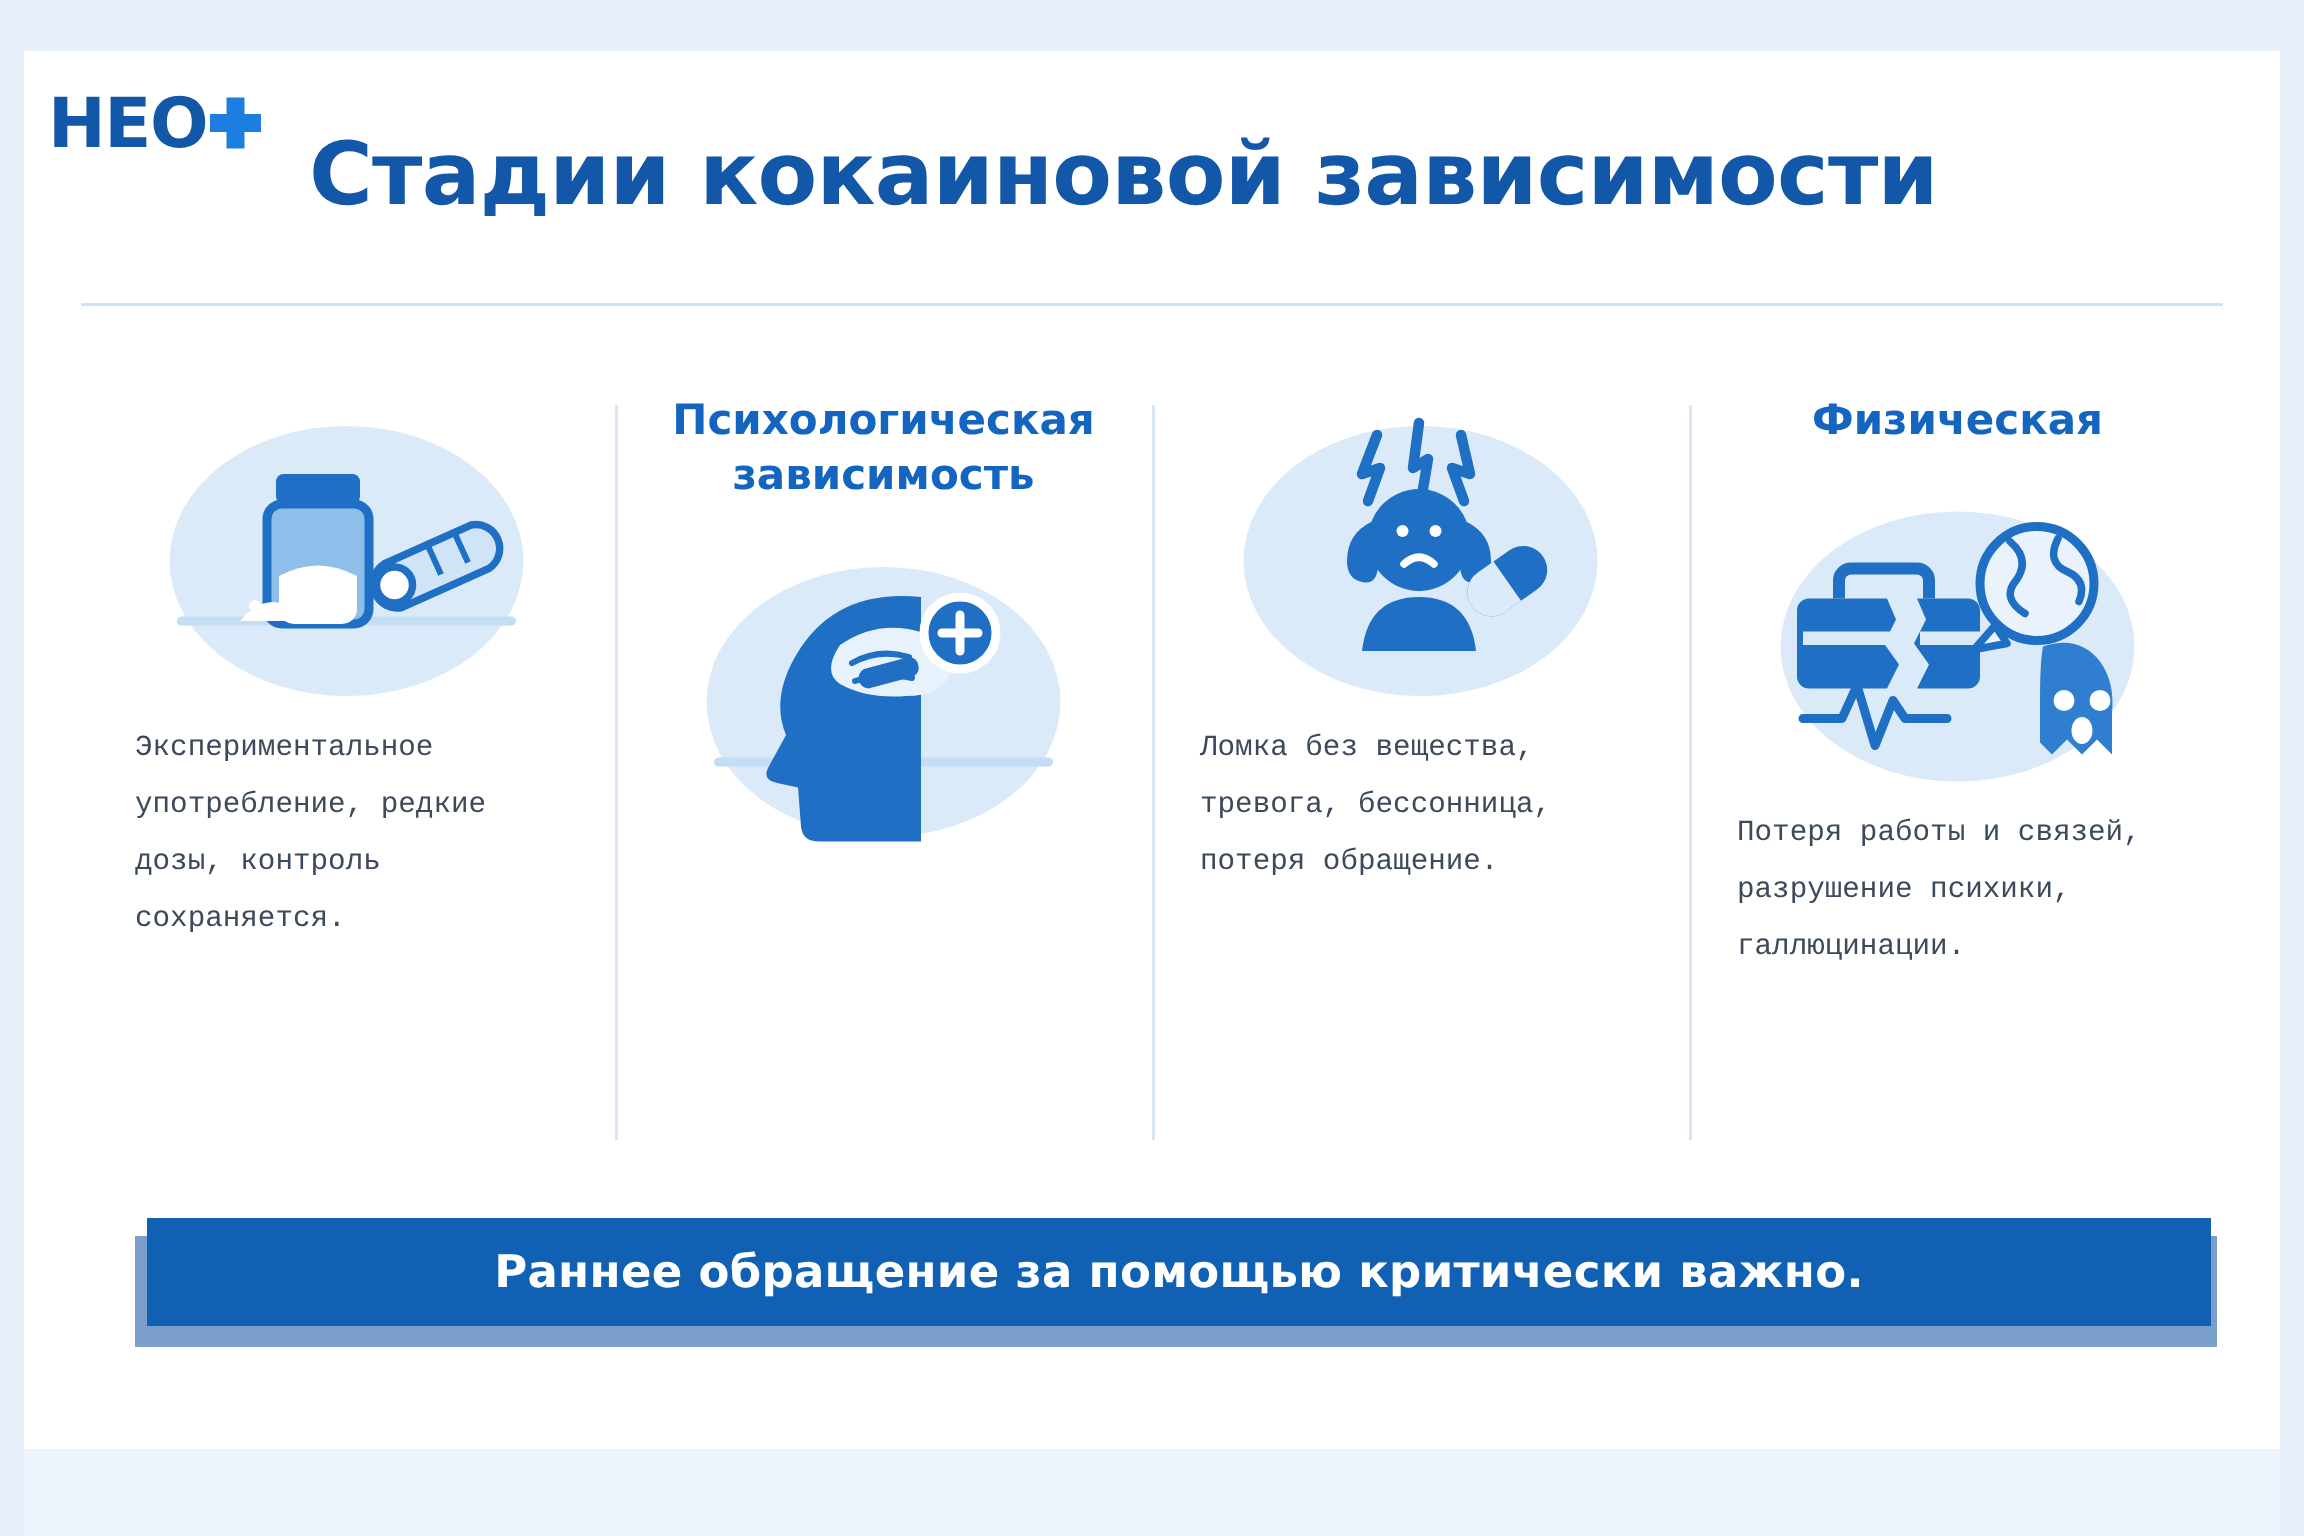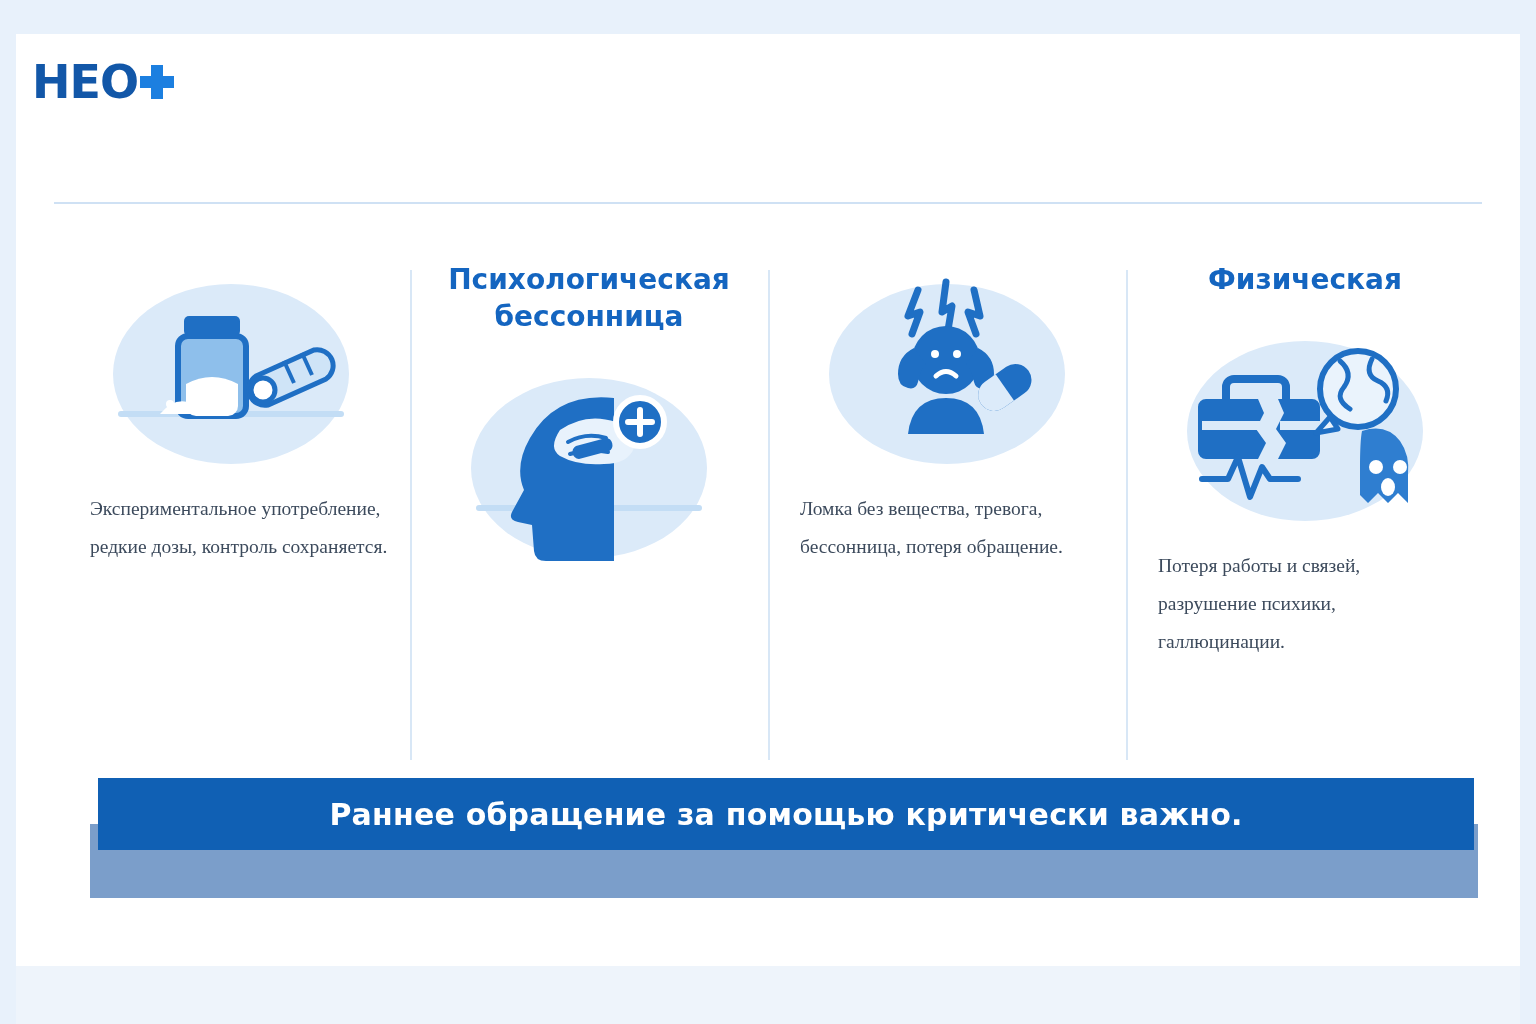--- a/index.html
+++ b/index.html
@@ -145,46 +145,46 @@
   }
   .icon-wrap {
     margin: 22px auto 0 auto;
     width: 250px;
     height: 215px;
     display: flex;
     align-items: center;
     justify-content: center;
   }
   .col-desc {
-    margin-top: 11px;
+    margin-top: 0;
     font-size: 19.5px;
     line-height: 1.95;
     color: #3c4a5c;
     text-align: left;
-    font-family: Liberation Serif, serif;
+    font-family: Liberation Mono, monospace;
   }
   .col:nth-child(1) .col-desc { padding-left: 16px; }
   .col:nth-child(2) .col-desc { padding-left: 10px; }
   .col:nth-child(3) .col-desc { padding-left: 10px; }
   .col:nth-child(4) .col-desc { padding-left: 10px; }
 
   
   .banner-shadow {
     position: absolute;
     left: 74px;
     top: 790px;
     width: 1388px;
     height: 74px;
     background: #0f4f9e;
     opacity: 0.55;
   }
   .banner {
     position: absolute;
     left: 82px;
-    top: 744px;
+    top: 778px;
     width: 1376px;
     height: 72px;
     background: #1060b4;
     display: flex;
     align-items: center;
     justify-content: center;
   }
   .banner-text {
     color: #ffffff;
     font-size: 30px;
@@ -203,20 +203,21 @@
   <div class="edge-strip-left"></div>
   <div class="edge-strip-right"></div>
 
   <div class="inner">
 
     <div class="logo">
       <span class="logo-text">HEO</span>
       <span class="logo-plus"></span>
     </div>
 
+    <div class="title">Стадии кокаиновой зависимости</div>
     <div class="title-rule"></div>
 
     <div class="columns">
 
       <div class="col">
         <div class="icon-wrap">
           <svg width="250" height="215" viewBox="0 0 250 215" xmlns="http://www.w3.org/2000/svg">
             <ellipse cx="125" cy="110" rx="118" ry="90" fill="#dbeaf9"></ellipse>
             <path d="M15 150 H235" stroke="#c3ddf5" stroke-width="6" stroke-linecap="round"></path>
 
@@ -231,21 +232,21 @@
 
             <path d="M54 150 q18 -22 40 -6 q16 11 34 6 z" fill="#ffffff"></path>
             <circle cx="64" cy="140" r="4" fill="#ffffff"></circle>
             <circle cx="86" cy="133" r="3" fill="#ffffff"></circle>
           </svg>
         </div>
         <div class="col-desc">Экспериментальное употребление, редкие дозы, контроль сохраняется.</div>
       </div>
 
       <div class="col">
-        <div class="col-title">Психологическая бессонница</div>
+        <div class="col-title">Психологическая зависимость</div>
         <div class="icon-wrap">
           <svg width="250" height="215" viewBox="0 0 250 215" xmlns="http://www.w3.org/2000/svg">
             <ellipse cx="125" cy="110" rx="118" ry="90" fill="#dbeaf9"></ellipse>
             <path d="M15 150 H235" stroke="#c3ddf5" stroke-width="6" stroke-linecap="round"></path>
 
             <path d="M150 40 q-58 -6 -84 40 q-16 28 -6 52 l-12 22 q-4 8 6 10 l14 3 l2 26 q1 10 12 10 h68 V40 z" fill="#1f6fc4"></path>
 
             <path d="M96 72 q26 -18 56 -8 q24 8 18 26 q-6 16 -30 16 q-26 2 -44 -8 q-12 -8 0 -26 z" fill="#e8f2fc"></path>
             <path d="M104 84 q18 -10 38 -4 M106 96 q20 -6 38 -2" stroke="#1f6fc4" stroke-width="4" fill="none" stroke-linecap="round"></path>
 

